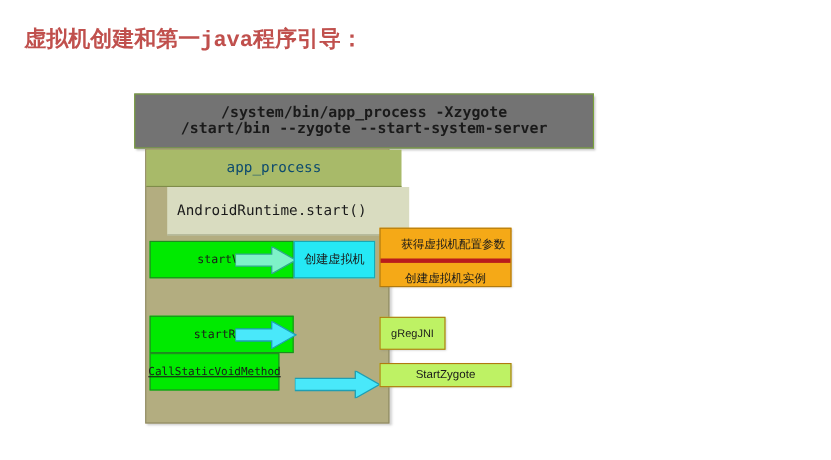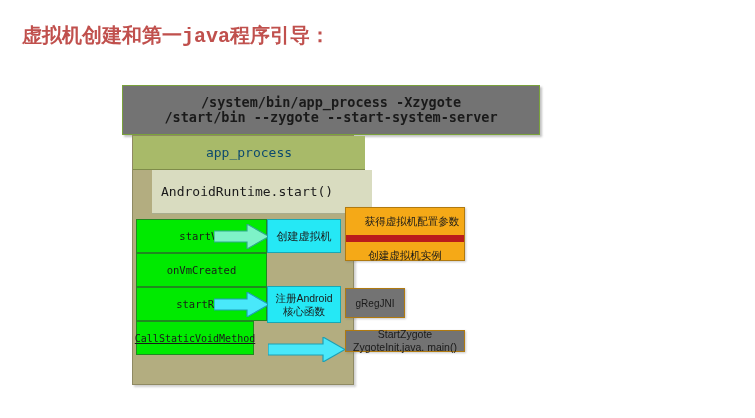--- a/index.html
+++ b/index.html
@@ -140,21 +140,21 @@
   }
   #cyan-createvm {
     left: 267px; top: 219px; width: 74px; height: 34px; align-items: center;
   }
   #cyan-regjni {
     left: 267px; top: 286px; width: 74px; height: 37px; font-size: 10.5px;
   }
 
   
   .orange-box {
-    background: #737373;
+    background: #bef264;
     border: 1px solid #b07a10;
     display: flex;
     align-items: center;
     justify-content: center;
     font-family: "Liberation Sans", sans-serif;
     font-size: 10.5px;
     color: #1a1a1a;
     white-space: nowrap;
   }
   #orange-vm-group {
@@ -166,21 +166,21 @@
   #orange-vm-group .row {
     height: 27px;
     display: flex;
     align-items: center;
     justify-content: center;
     font-family: "Liberation Sans", sans-serif;
     font-size: 10.5px;
     color: #1a1a1a;
     white-space: nowrap;
   }
-  #orange-vm-group .row.top { border-bottom: 7px solid #b91c1c; padding-left: 14px; }
+  #orange-vm-group .row.top { border-bottom: 4px solid #b91c1c; padding-left: 14px; }
 
   #orange-gregjni {
     left: 345px; top: 288px; width: 60px; height: 30px;
     box-shadow: 1px 1px 2px rgba(120,120,120,0.4);
     font-size: 10px;
   }
 
   #orange-startzygote {
     left: 345px; top: 330px; width: 120px; height: 22px;
     flex-direction: column;
@@ -205,21 +205,20 @@
   </div>
 
   <div id="process-column" class="abs"></div>
 
   <div id="app-process-header" class="abs">app_process</div>
 
   <div id="runtime-start-row" class="abs">AndroidRuntime.start()</div>
 
   <div id="method-startvm" class="abs method-box">startVm</div>
 
-  <div id="method-onvmcreated" class="abs method-box">onVmCreated</div>
 
   <div id="method-startreg" class="abs method-box">startReg</div>
 
   <div id="method-callstatic" class="abs method-box">CallStaticVoidMethod</div>
 
   <svg class="arrow-svg" style="left:214px; top:224px;" width="56" height="25" viewBox="0 0 56 25">
     <polygon points="0,7 33,7 33,0 55,12.5 33,25 33,18 0,18" fill="#7ef2c8" stroke="#2fa98a" stroke-width="1.2"></polygon>
   </svg>
 
   <svg class="arrow-svg" style="left:214px; top:292px;" width="56" height="25" viewBox="0 0 56 25">
@@ -227,30 +226,25 @@
   </svg>
 
   <svg class="arrow-svg" style="left:268px; top:337px;" width="78" height="25" viewBox="0 0 78 25">
     <polygon points="0,7 55,7 55,0 77,12.5 55,25 55,18 0,18" fill="#49e8fa" stroke="#1e9fb4" stroke-width="1.2"></polygon>
   </svg>
 
   <div id="cyan-createvm" class="abs cyan-box">
     <div>创建虚拟机</div>
   </div>
 
-  <div id="cyan-regjni" class="abs cyan-box">
-    <div>注册Android</div>
-    <div>核心函数</div>
-  </div>
 
   <div id="orange-vm-group" class="abs">
     <div class="row top">获得虚拟机配置参数</div>
     <div class="row">创建虚拟机实例</div>
   </div>
 
   <div id="orange-gregjni" class="abs orange-box">gRegJNI</div>
 
   <div id="orange-startzygote" class="abs orange-box">
     <div>StartZygote</div>
-    <div>ZygoteInit.java. main()</div>
   </div>
 
 </div>
 
 </body></html>

